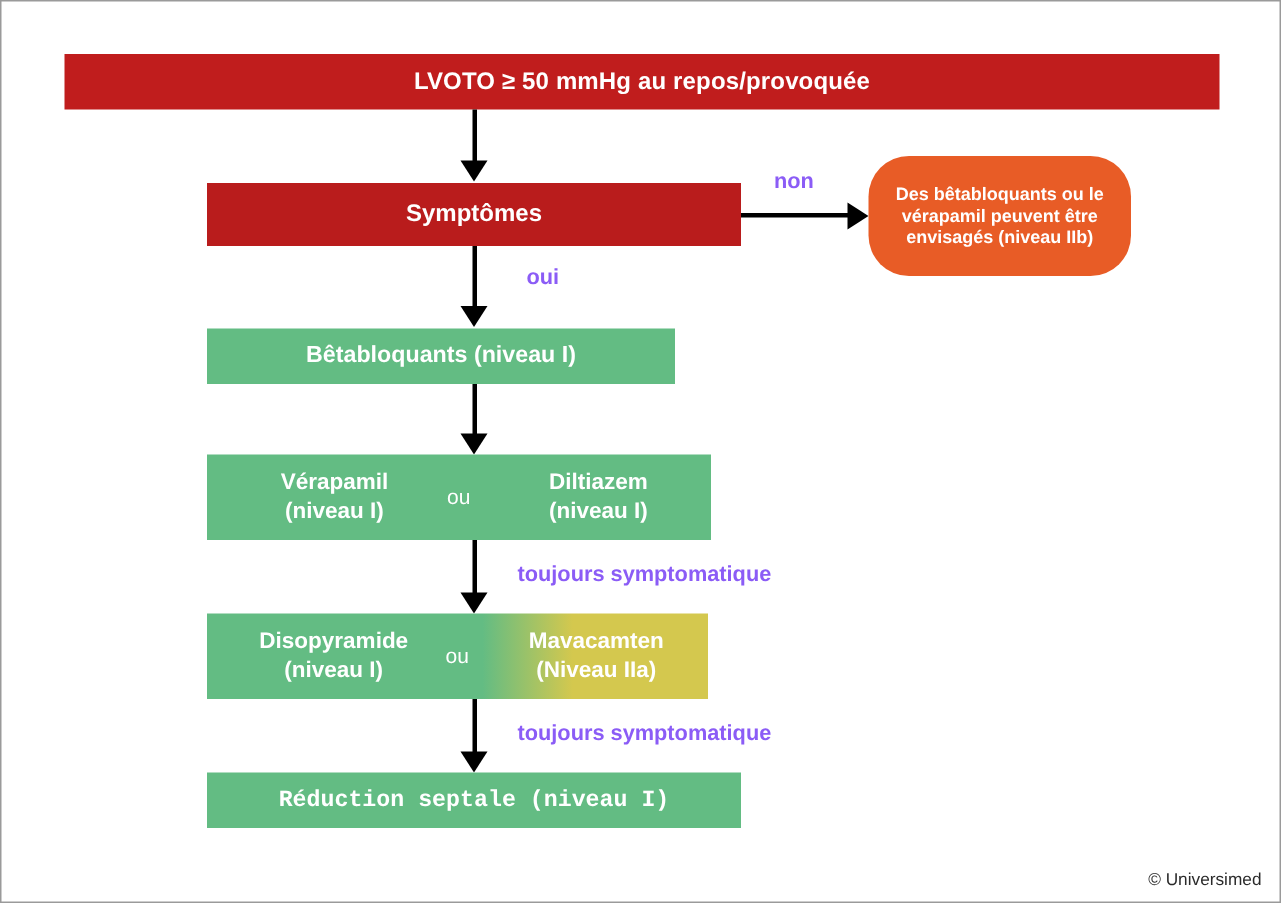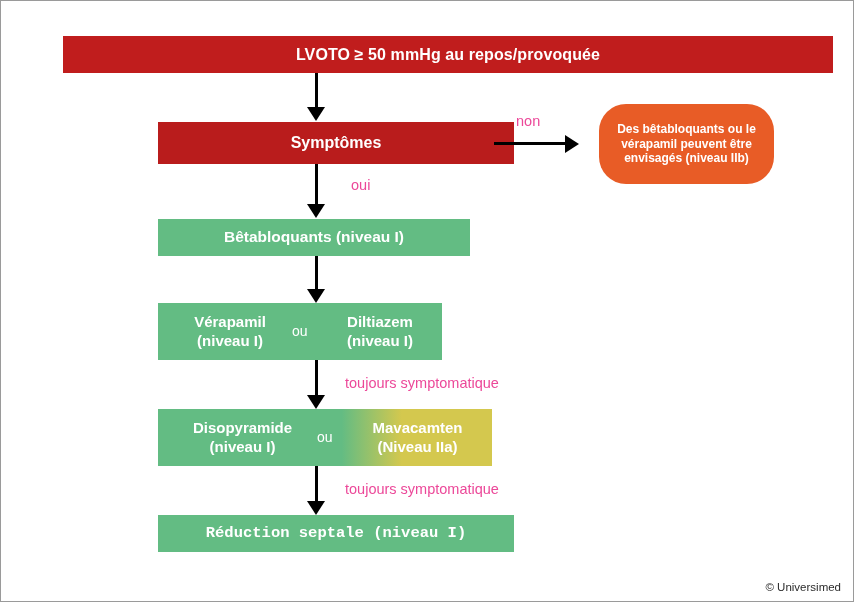--- a/index.html
+++ b/index.html
@@ -24,21 +24,20 @@
   .box {
     position: absolute;
     box-sizing: border-box;
     display: flex;
     align-items: center;
     justify-content: center;
     color: #ffffff;
     font-weight: bold;
     text-align: center;
     line-height: 1.22;
-    margin-left: 20px;
   }
 
   
   #node-lvoto {
     left: 42px;
     top: 35px;
     width: 770px;
     height: 37px;
     background: #c01d1d;
     font-size: 16px;
@@ -70,21 +69,21 @@
     top: 218px;
     width: 312px;
     height: 37px;
     background: #63bc83;
     font-size: 15.5px;
   }
 
   #node-verapamil {
     left: 137px;
     top: 302px;
-    width: 284px;
+    width: 336px;
     height: 57px;
     background: #63bc83;
     justify-content: flex-start;
     font-size: 15px;
   }
 
   #node-disopyramide {
     left: 137px;
     top: 408px;
     width: 334px;
@@ -146,22 +145,23 @@
     height: 0;
     border-top: 9px solid transparent;
     border-bottom: 9px solid transparent;
     border-left: 14px solid #000000;
   }
 
   
   .edge-label {
     position: absolute;
     font-size: 14.5px;
-    color: #ec4899;
+    color: #8b5cf6;
     white-space: nowrap;
+    font-weight: bold;
   }
 
   #label-non  { left: 515px; top: 112px; }
   #label-oui  { left: 330px; top: 176px; margin-left: 20px; }
   #label-tox1 { left: 344px; top: 266px; }
   #label-tox2 { left: 344px; top: 374px; }
   #label-tox3 { left: 344px; top: 480px; }
 
   
   #credit {

